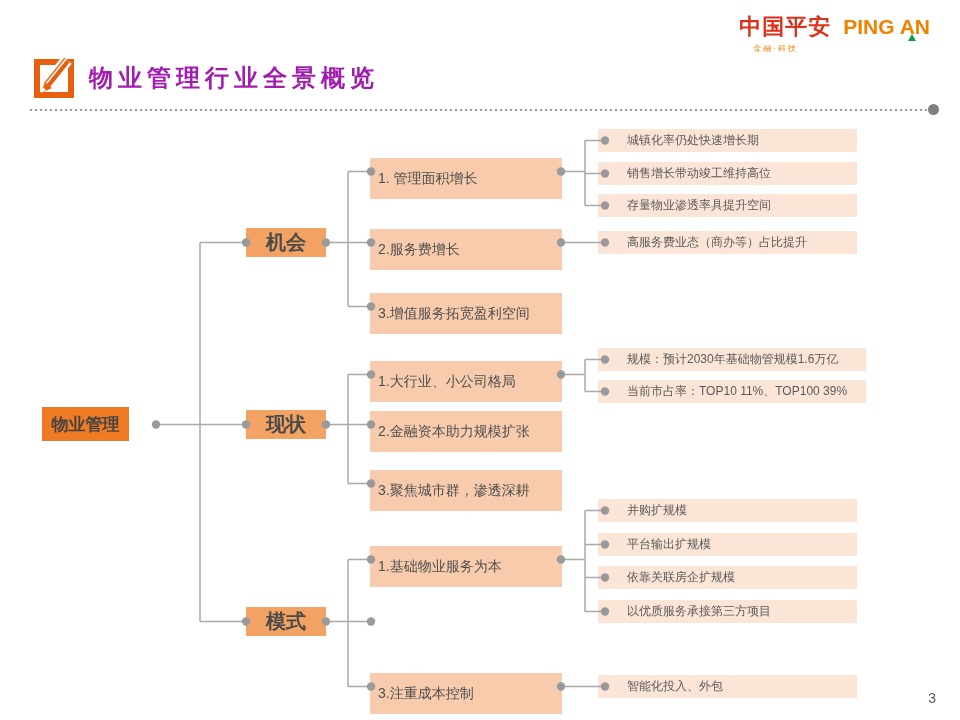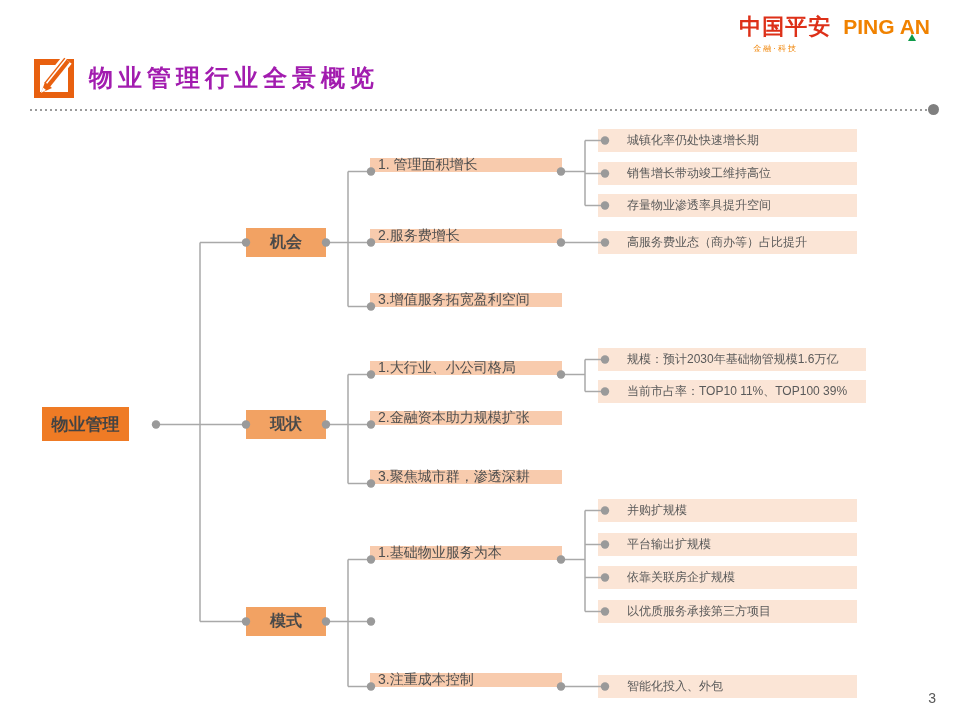--- a/index.html
+++ b/index.html
@@ -22,24 +22,24 @@
   .dotted-rule{position:absolute;left:30px;top:109px;width:898px;height:2px;
                background-image:repeating-linear-gradient(to right,#9a9a9a 0 2px,transparent 2px 5px);}
   .rule-end-dot{position:absolute;left:928px;top:104px;width:11px;height:11px;border-radius:50%;
                 background:#7f7f7f;}
 
   
   .node{position:absolute;display:flex;align-items:center;color:#4d4d4d;box-sizing:border-box;}
   .root{left:42px;top:407px;width:87px;height:34px;background:#ef7b25;
         justify-content:center;font-size:17px;font-weight:bold;color:#434343;}
   .branch{left:246px;width:80px;height:29px;background:#f2a263;
-          justify-content:center;font-size:16px;font-weight:bold;color:#4a4a4a;}
+          justify-content:center;font-size:20px;font-weight:bold;color:#4a4a4a;}
   .b-opportunity{top:228px;} .b-status{top:410px;} .b-model{top:607px;}
 
-  .item{left:370px;width:192px;height:14px;background:#f8cbad;
+  .item{left:370px;width:192px;height:41px;background:#f8cbad;
         font-size:14px;padding-left:8px;color:#4f4f4f;}
   .i-o1{top:158px;} .i-o2{top:229px;} .i-o3{top:293px;}
   .i-s1{top:361px;} .i-s2{top:411px;} .i-s3{top:470px;}
   .i-m1{top:546px;} .i-m2{top:608px;} .i-m3{top:673px;}
 
   .leaf{left:598px;width:259px;height:23px;background:#fbe5d6;
         font-size:12px;padding-left:29px;color:#5a5a5a;white-space:nowrap;}
   .l-o1a{top:129px;} .l-o1b{top:162px;} .l-o1c{top:194px;} .l-o2a{top:231px;}
   .l-s1a{top:348px;width:268px;} .l-s1b{top:380px;width:268px;}
   .l-m1a{top:499px;} .l-m1b{top:533px;} .l-m1c{top:566px;} .l-m1d{top:600px;}

